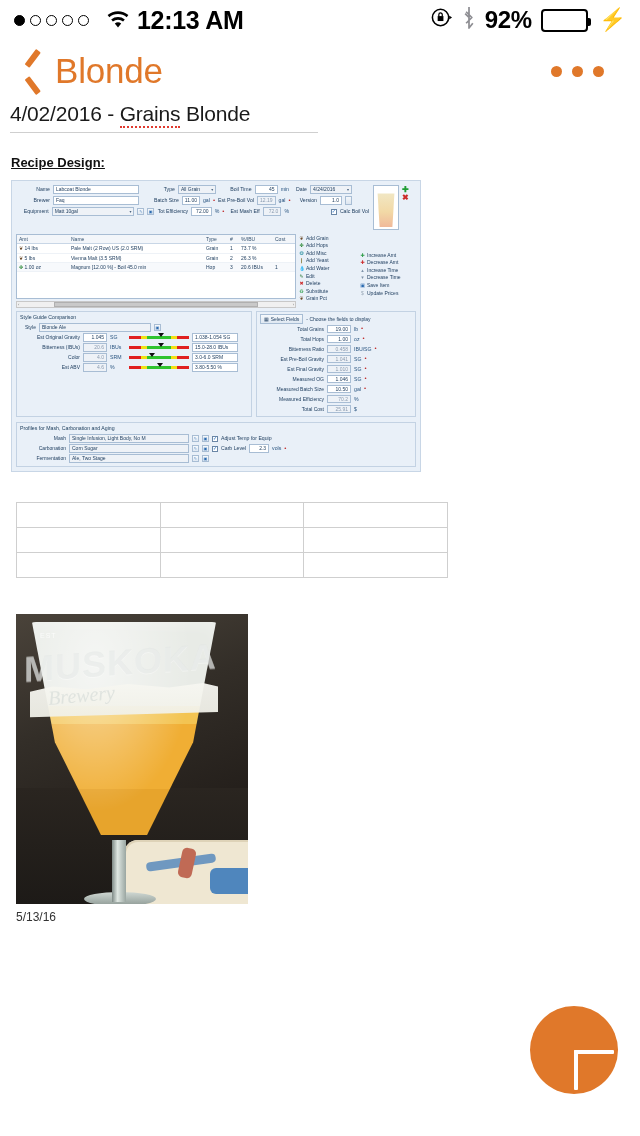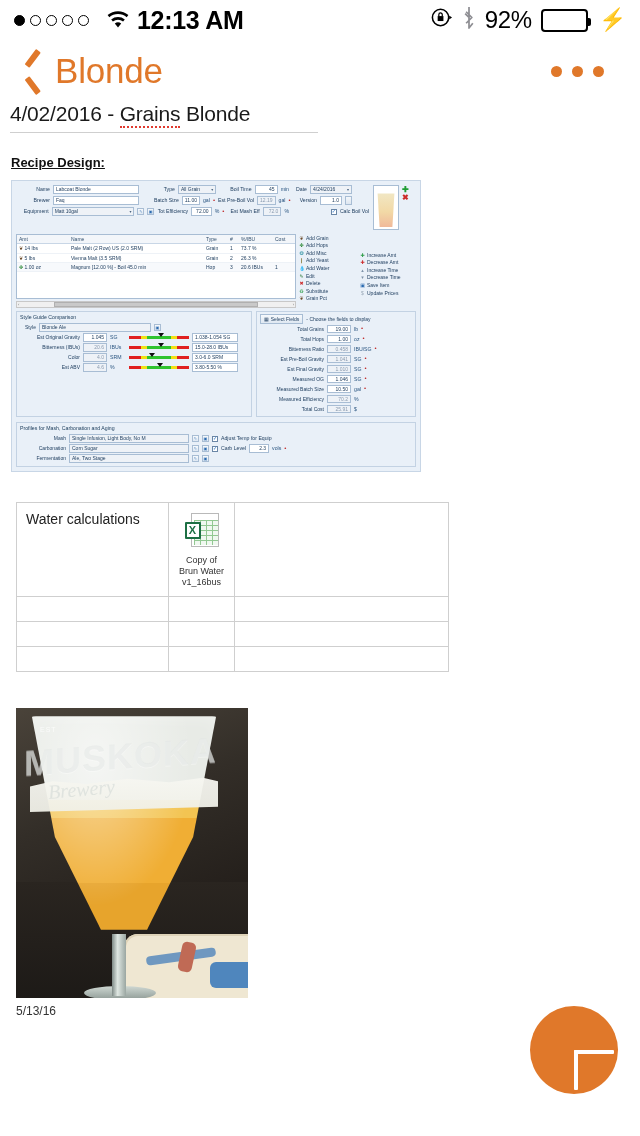--- a/index.html
+++ b/index.html
@@ -20,21 +20,21 @@
     color: #000;
     letter-spacing: -0.3px;
   }
   .sig-dots { display: flex; align-items: center; gap: 5px; margin-right: 9px; }
   .dot { width: 11px; height: 11px; border-radius: 50%; border: 1.6px solid #000; }
   .dot.filled { background: #000; }
   .carrier { font-size: 25px; font-weight: normal; }
   .wifi-icon { margin: 0 7px 0 8px; display:flex; align-items:center; }
   .clock { font-weight: bold; font-size: 25px; }
   .status-right { margin-left: auto; display: flex; align-items: center; gap: 9px; }
-  .batt-pct { font-size: 24px; font-weight: normal; }
+  .batt-pct { font-size: 24px; font-weight: bold; }
   .battery {
     width: 47px; height: 23px; border: 2px solid #000; border-radius: 4px;
     position: relative; padding: 2px;
   }
   .battery::after {
     content: ""; position: absolute; right: -5px; top: 7px;
     width: 3px; height: 8px; background: #000; border-radius: 0 2px 2px 0;
   }
   .battery .fill { height: 100%; background: #4CD663; border-radius: 1px; }
   .bolt { font-size: 22px; margin-left: 2px; }
@@ -712,34 +712,20 @@
           <span>Ale, Two Stage</span>
         </span>
         <span class="mini-btn">✎</span>
         <span class="mini-btn">▣</span>
       </div>
     </div>
   </div>
 
   <table class="att-table">
     <tbody>
-    <tr>
-      <td class="col-label">
-        <div class="att-label">Water calculations</div>
-      </td>
-      <td class="col-file">
-        <div class="xls-icon">
-          <span class="page"></span>
-              <span class="grid2"></span>
-              <span class="badge hollow">X</span>
-        </div>
-        <div class="fname">Copy of Brun Water v1_16bus</div>
-      </td>
-      <td class="col-notes"></td>
-    </tr>
     <tr class="row-empty">
       <td></td>
           <td></td>
           <td></td>
     </tr>
     <tr class="row-empty">
       <td></td>
           <td></td>
           <td></td>
     </tr>

